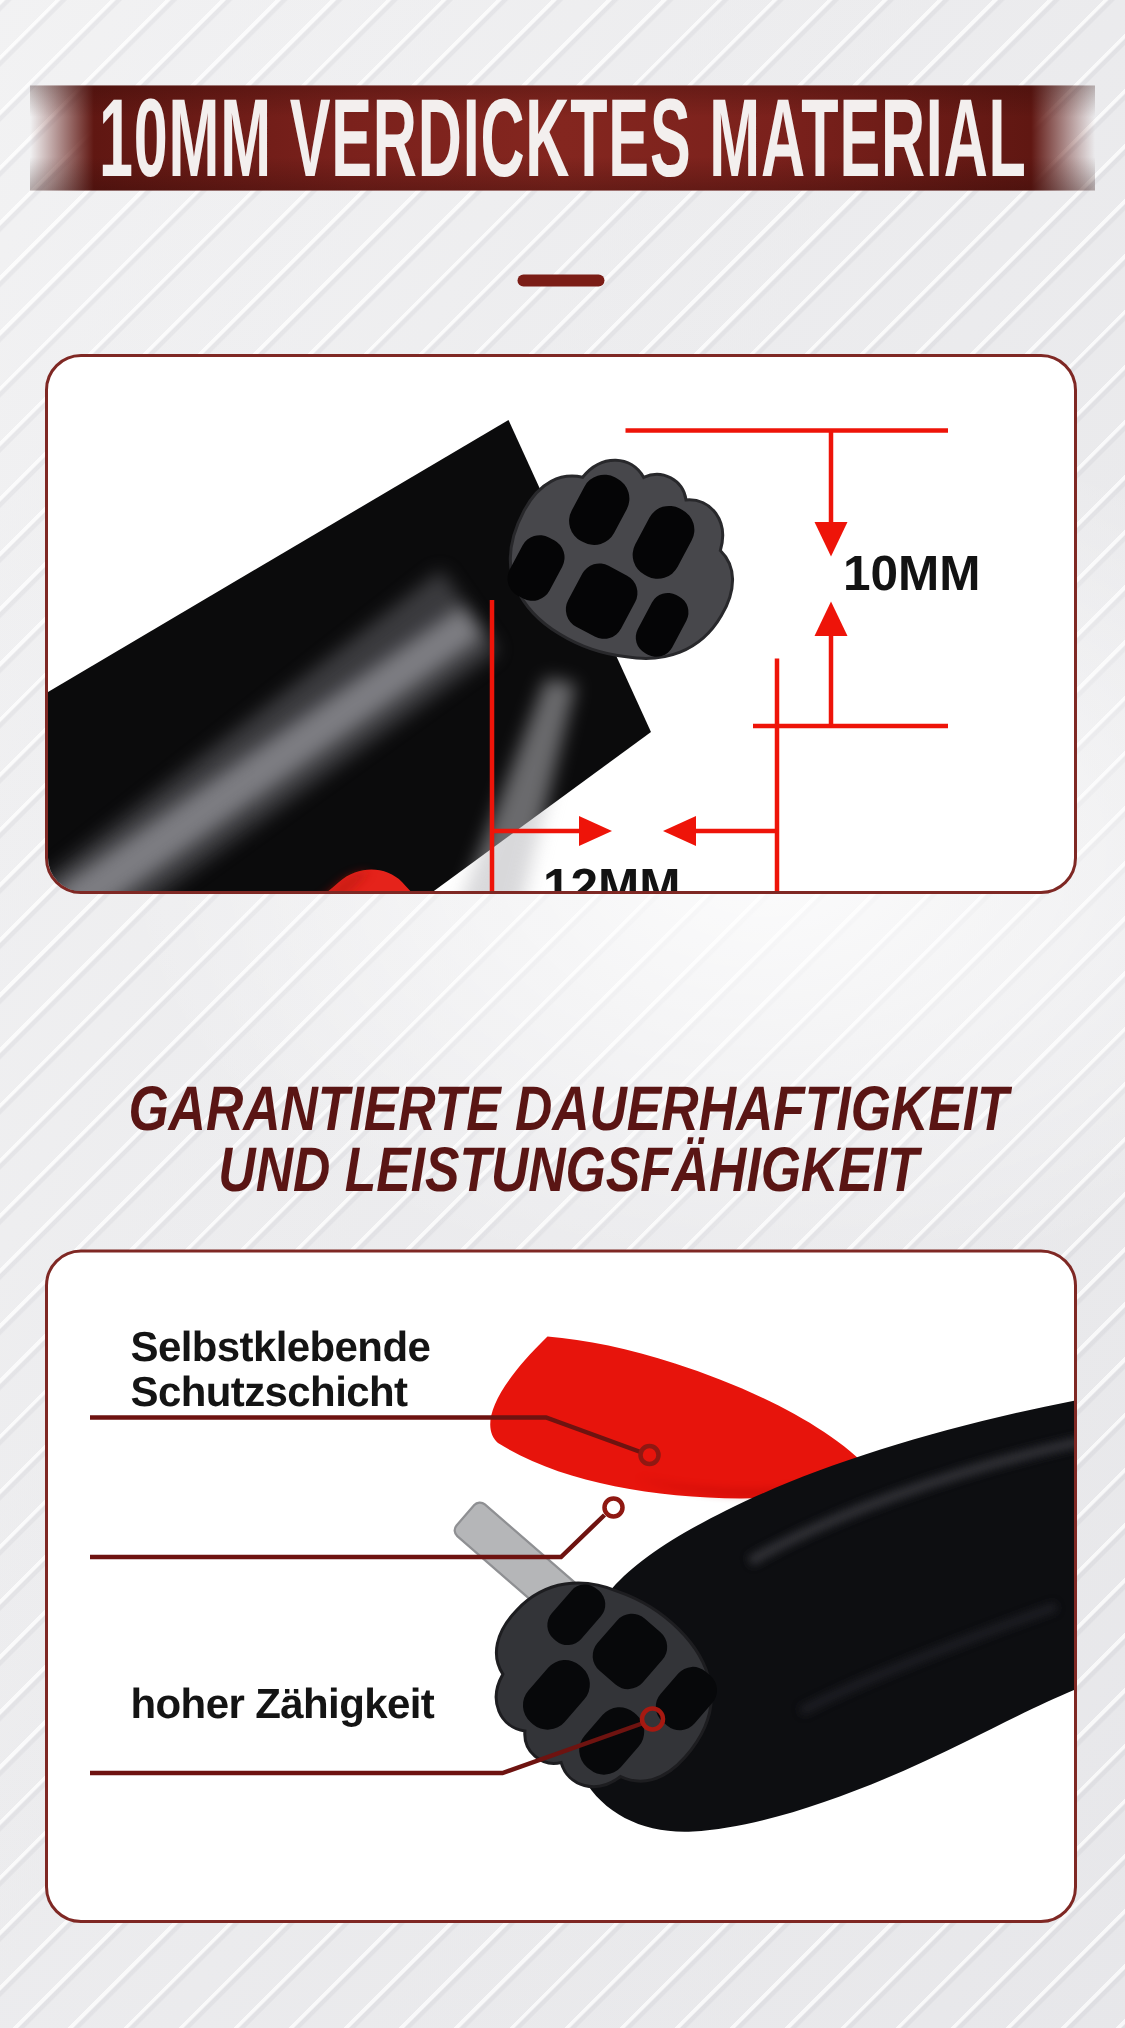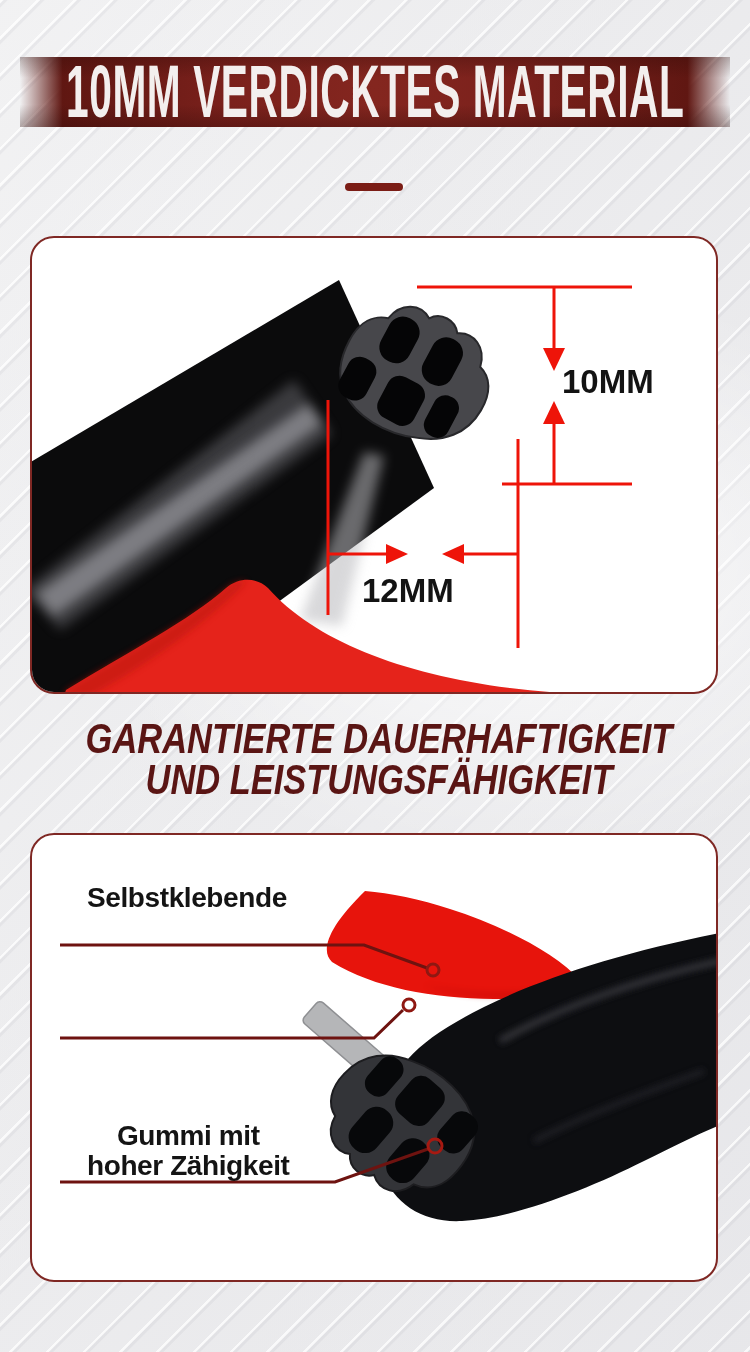--- a/index.html
+++ b/index.html
@@ -24,22 +24,22 @@
   .banner-text{
     position:relative;z-index:2;white-space:nowrap;
     font-weight:700;font-size:74px;line-height:86px;letter-spacing:1px;
     color:#f3efee;transform:scaleX(.55);transform-origin:50% 50%;
   }
   .dash{position:absolute;left:345px;top:183px;width:58px;height:8px;border-radius:4px;background:#7b1d16;}
   .card{
     position:absolute;left:30px;width:688px;background:#fff;
     border:2px solid #7f2824;border-radius:24px;overflow:hidden;box-sizing:border-box;
   }
-  .card1{top:236px;height:458px;}
-  .card2{top:833px;height:449px;text-align:center;}
+  .card1{top:236px;height:360px;}
+  .card2{top:833px;height:449px;}
   .card svg{position:absolute;left:0;top:0;}
   .dim-label{
     position:absolute;font-weight:700;font-size:33px;line-height:1;color:#131313;letter-spacing:0;
   }
   .heading{
     position:absolute;left:0;top:714px;width:750px;margin:4px;text-align:center;
     color:#5a1514;font-style:italic;font-weight:700;font-size:42px;line-height:41px;
   }
   .heading .scale{display:block;transform:scaleX(.82);transform-origin:50% 50%;}
   .heading span{display:block;white-space:nowrap;}
@@ -155,20 +155,20 @@
         <path d="M 28,203 L 342,203 L 371,175"></path>
         <path d="M 28,347 L 303,347 L 396,314"></path>
       </g>
       <circle cx="401" cy="135" r="6" fill="none" stroke="#8f1812" stroke-width="3"></circle>
       <circle cx="377" cy="170" r="6" fill="none" stroke="#8f1812" stroke-width="3"></circle>
       <circle cx="403" cy="311" r="7" fill="none" stroke="#a61911" stroke-width="3"></circle>
     </svg>
 
     <div class="callout co1">
       <span>Selbstklebende</span>
+      <span>Schutzschicht</span>
     </div>
     <div class="callout co3">
-      <span>Gummi mit</span>
       <span>hoher Zähigkeit</span>
     </div>
   </section>
 
 </div>
 
 </body></html>

